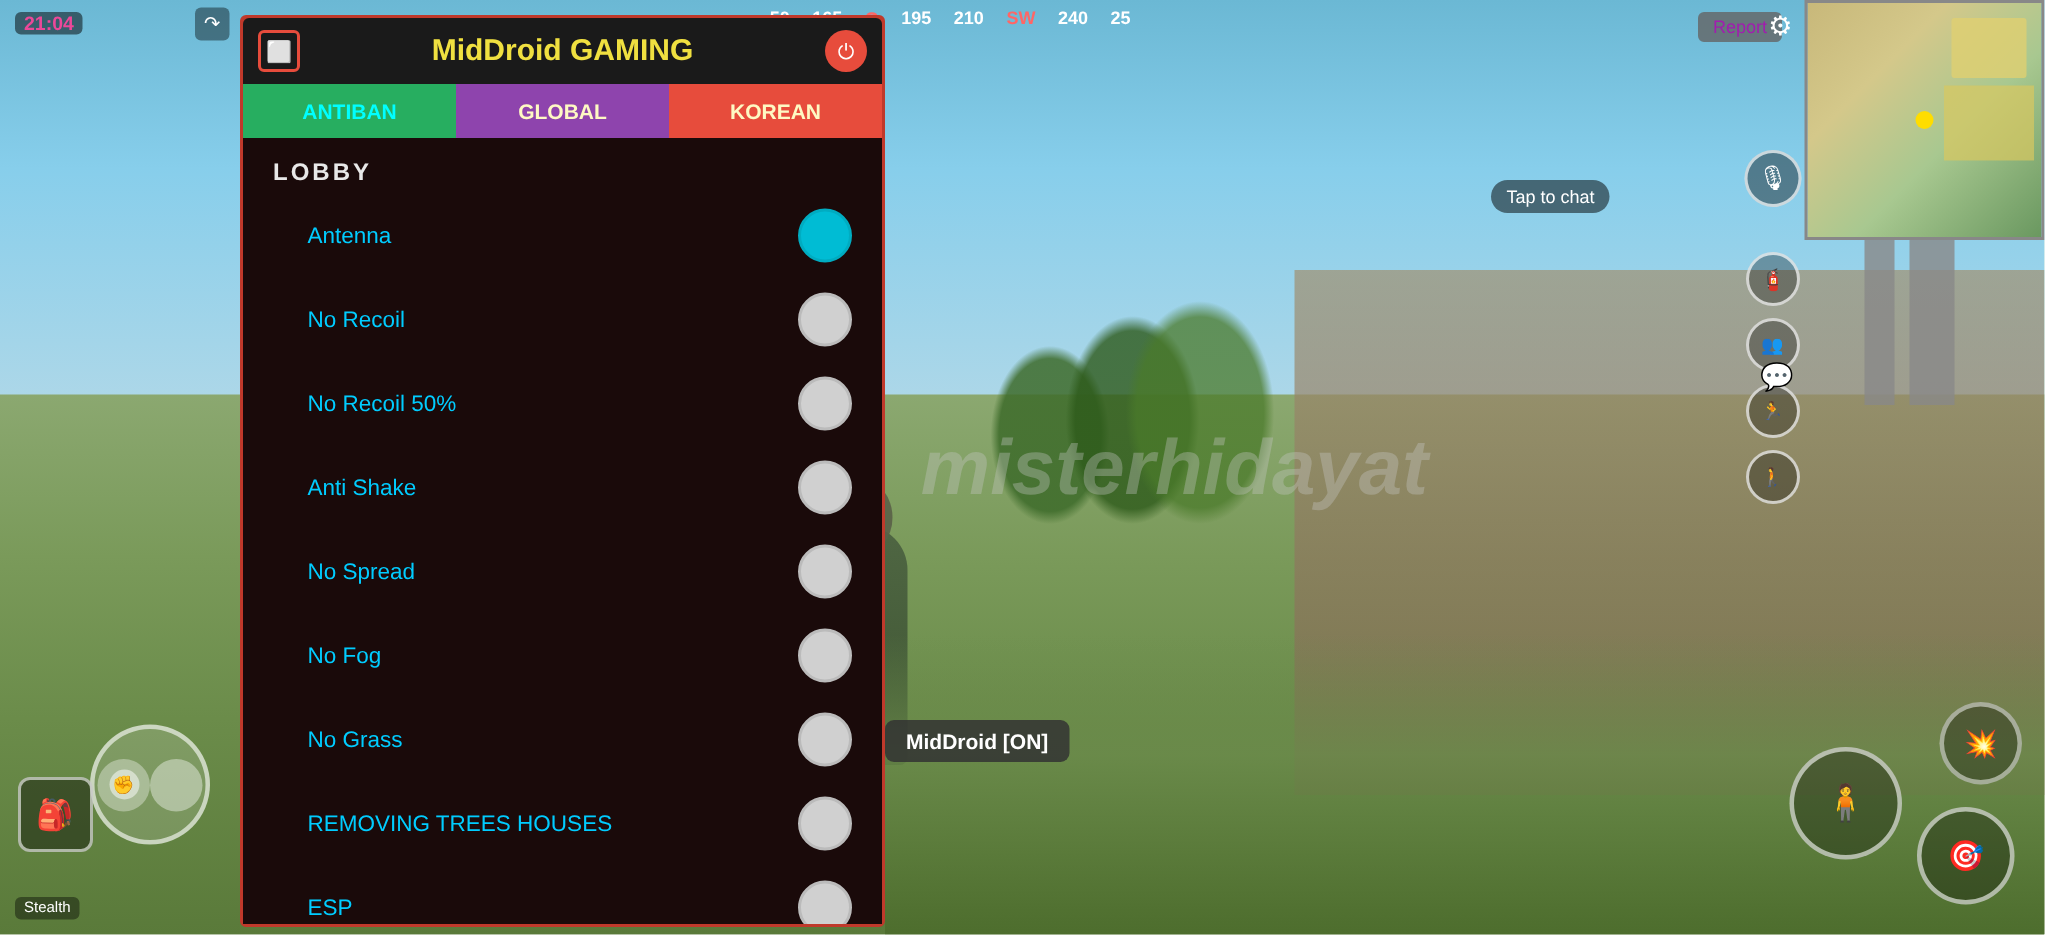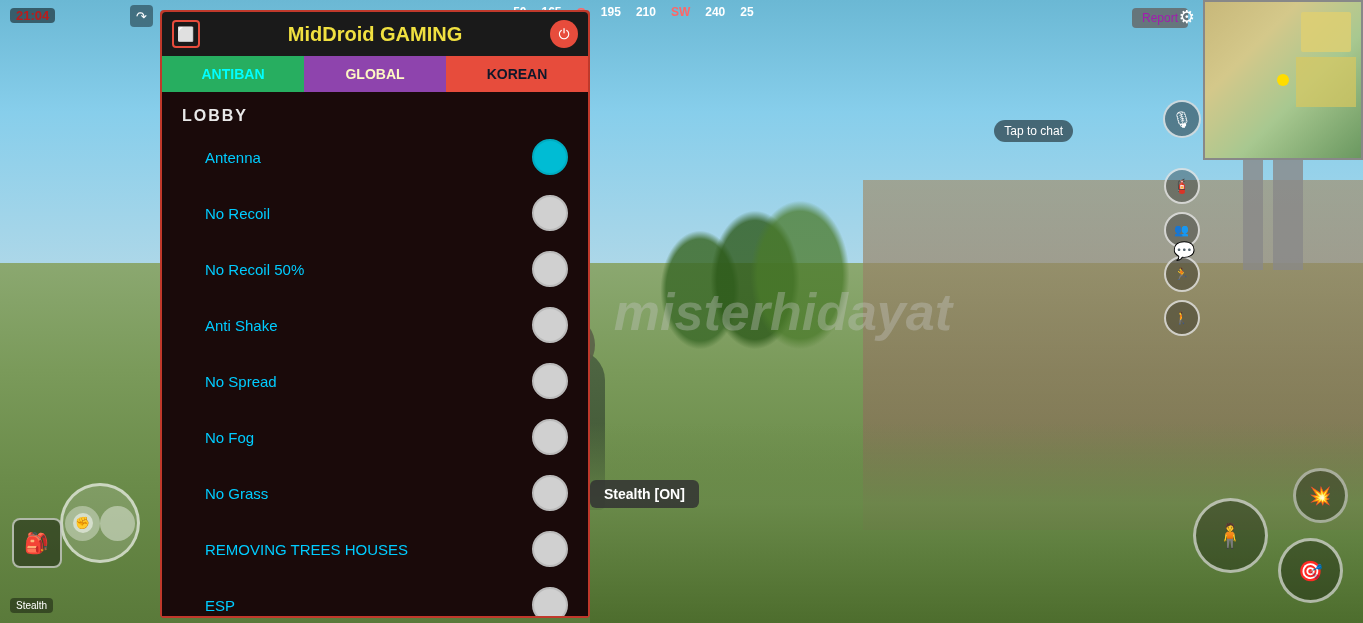--- a/index.html
+++ b/index.html
@@ -40,21 +40,21 @@
       top: 0; left: 0; right: 0;
       height: 30px;
       display: flex;
       align-items: center;
       justify-content: space-between;
       padding: 0 10px;
     }
 
     .hud-time {
       background: rgba(0,0,0,0.5);
-      color: #b91c1c;
+      color: #ec4899;
       padding: 0 6px;
       border-radius: 4px;
       font-size: 13px;
       font-weight: bold;
     }
 
     .minimap {
       position: absolute;
       top: 0;
       right: 0;
@@ -226,21 +226,21 @@
       color: #00ffff;
     }
 
     .tab-global {
       background: #8e44ad;
       color: #fef9c3;
     }
 
     .tab-korean {
       background: #e74c3c;
-      color: #0f172a;
+      color: #fef9c3;
     }
 
     .panel-content {
       flex: 1;
       background: #1a0a0a;
       overflow-y: auto;
       padding: 5px 0;
     }
 
     .menu-item {
@@ -379,21 +379,21 @@
 <div style="position:absolute; bottom:10px; left:10px; background:rgba(0,0,0,0.4); border-radius:4px; padding:2px 6px; color:white; font-size:10px;">Stealth</div>
 
 <div style="position:absolute; bottom:55px; left:12px; width:50px; height:50px; border:2px solid rgba(255,255,255,0.6); border-radius:8px; background:rgba(0,0,0,0.4); display:flex; align-items:center; justify-content:center; color:white; font-size:20px;">🎒</div>
 
 <div style="position:absolute; bottom:50px; right:95px; width:75px; height:75px; border:3px solid rgba(255,255,255,0.6); border-radius:50%; background:rgba(0,0,0,0.3); display:flex; align-items:center; justify-content:center; color:white; font-size:24px;">🧍</div>
 
 <div style="position:absolute; bottom:20px; right:20px; width:65px; height:65px; border:3px solid rgba(255,255,255,0.6); border-radius:50%; background:rgba(0,0,0,0.3); display:flex; align-items:center; justify-content:center; color:white; font-size:20px;">🎯</div>
 
 <div style="position:absolute; bottom:100px; right:15px; width:55px; height:55px; border:3px solid rgba(255,255,255,0.5); border-radius:50%; background:rgba(0,0,0,0.3); display:flex; align-items:center; justify-content:center; color:white; font-size:18px;">💥</div>
 
-<div class="antenna-tooltip">Stealth [ON]</div>
+<div class="antenna-tooltip">MidDroid [ON]</div>
 
 <div class="watermark">misterhidayat</div>
 
 <div class="panel">
   <div class="panel-header">
     <div class="panel-icon">⬜</div>
     <div class="panel-title">MidDroid GAMING</div>
     <div class="panel-power">⏻</div>
   </div>
 

